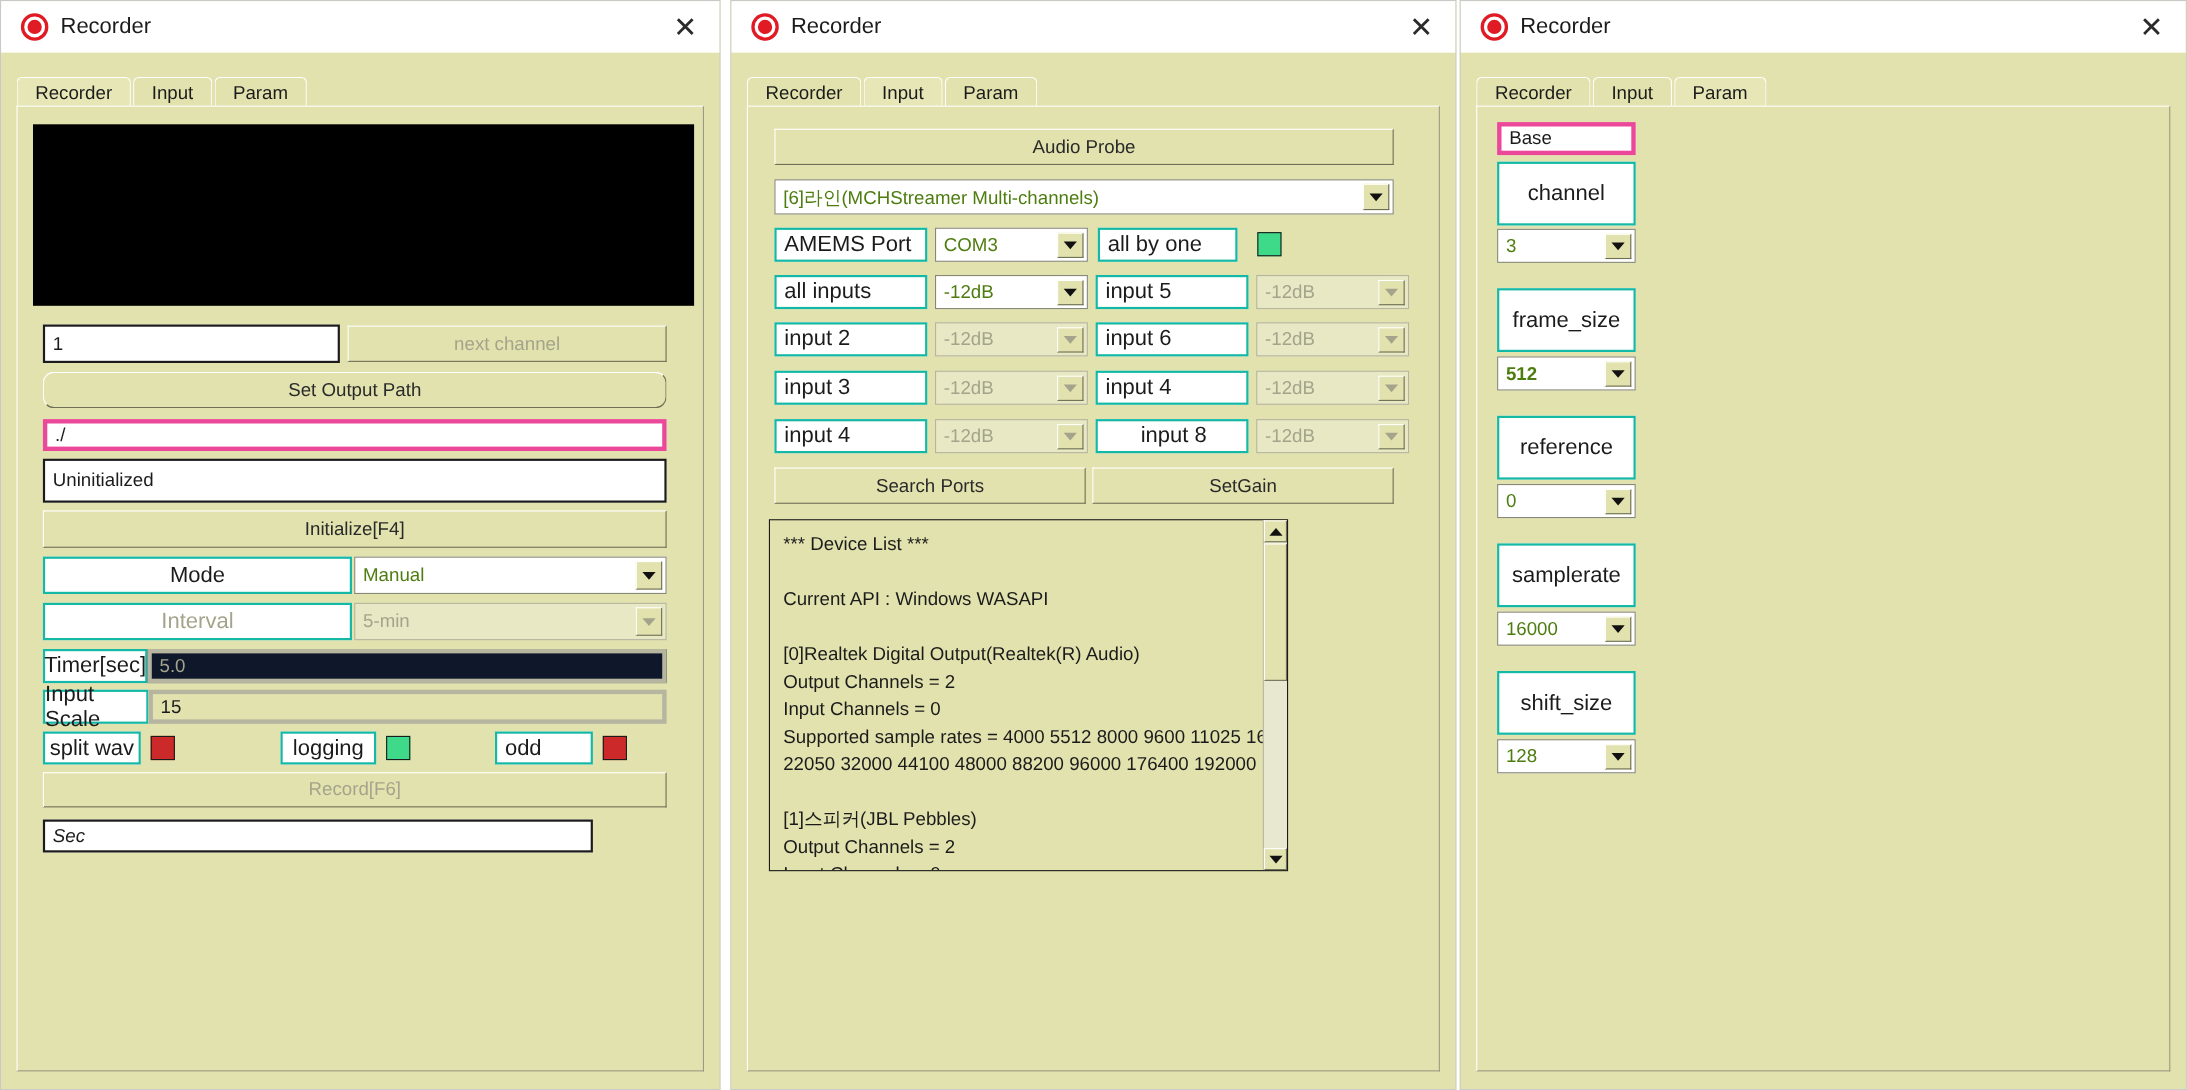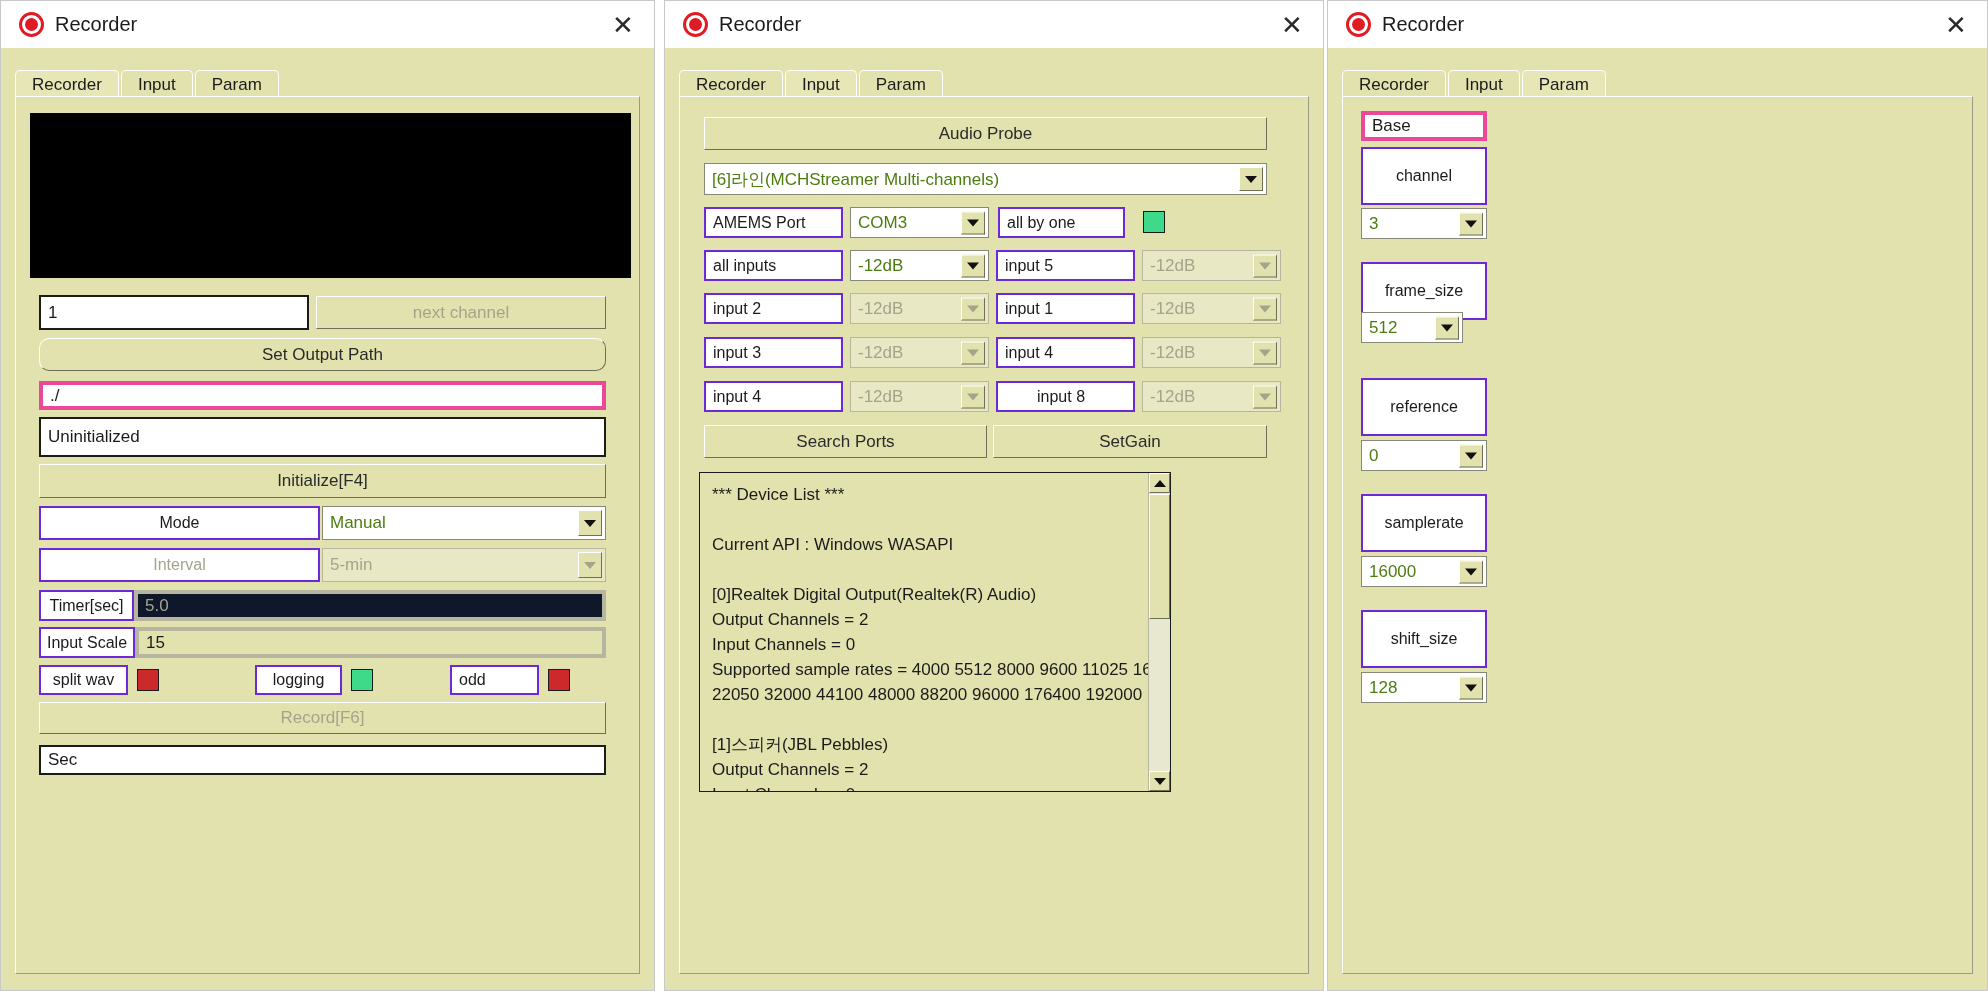--- a/index.html
+++ b/index.html
@@ -42,22 +42,22 @@
             box-sizing:border-box;}
 
   
   .field{background:#ffffff;border:2px solid #1b1b1b;box-sizing:border-box;
          display:flex;align-items:center;padding:0 7px;font-size:17px;color:#1b1b1b;}
   .field.flat{border:4px solid #ec4899;}
   .btn{background:#e2e2ae;border:1px solid #ffffff;border-right-color:#6f6f58;border-bottom-color:#6f6f58;
        display:flex;align-items:center;justify-content:center;font-size:17px;color:#2a2a2a;
        box-sizing:border-box;cursor:pointer;}
   .btn.disabled{color:#a4a48c;}
-  .lbl-box{background:#ffffff;border:2px solid #6d28d9;display:flex;align-items:center;justify-content:center;
-           font-size:16px;color:#1b1b1b;box-sizing:border-box;}
+  .lbl-box{background:#ffffff;border:2px solid #14b8a6;display:flex;align-items:center;justify-content:center;
+           font-size:20px;color:#1b1b1b;box-sizing:border-box;}
   .lbl-box.dim{color:#a4a48c;}
   .lbl-box.left{justify-content:flex-start;padding-left:7px;}
 
   .combo{background:#ffffff;border:1px solid #888878;box-sizing:border-box;position:relative;
          display:flex;align-items:center;padding-left:7px;font-size:17px;color:#4d7c0f;cursor:pointer;}
   .combo .arrow{position:absolute;right:3px;top:50%;transform:translateY(-50%);
                 width:24px;height:calc(100% - 6px);background:#e2e2ae;border:1px solid #ffffff;
                 border-right-color:#6f6f58;border-bottom-color:#6f6f58;
                 display:flex;align-items:center;justify-content:center;box-sizing:border-box;}
   .combo .arrow::after{content:"";border-left:6px solid transparent;border-right:6px solid transparent;
@@ -141,21 +141,21 @@
         <div class="swatch" style="position:absolute;left:121px;top:572px;width:22px;height:22px;background:#cc2a2a;"></div>
 
         <div class="lbl-box" style="position:absolute;left:239px;top:568px;width:87px;height:30px;">logging</div>
         <div class="swatch" style="position:absolute;left:335px;top:572px;width:22px;height:22px;background:#3fd98a;"></div>
 
         <div class="lbl-box left" style="position:absolute;left:434px;top:568px;width:89px;height:30px;">odd</div>
         <div class="swatch" style="position:absolute;left:532px;top:572px;width:22px;height:22px;background:#cc2a2a;"></div>
 
         <div class="btn disabled" style="position:absolute;left:23px;top:605px;width:567px;height:32px;">Record[F6]</div>
 
-        <div class="field" style="position:absolute;left:23px;top:648px;width:567px;height:30px;">Sec</div>
+        <div class="field" style="position:absolute;left:23px;top:648px;width:500px;height:30px;font-style:italic;">Sec</div>
 
       </div>
     </div>
   </div>
 
   <div class="window win2">
     <div class="titlebar">
       <span class="rec-icon">
           <i></i>
         </span>
@@ -195,21 +195,21 @@
         <div class="combo disabled" style="position:absolute;left:462px;top:153px;width:139px;height:31px;">
           <span>-12dB</span>
           <span class="arrow"></span>
         </div>
 
         <div class="lbl-box left" style="position:absolute;left:24px;top:196px;width:139px;height:31px;">input 2</div>
         <div class="combo disabled" style="position:absolute;left:170px;top:196px;width:139px;height:31px;">
           <span>-12dB</span>
           <span class="arrow"></span>
         </div>
-        <div class="lbl-box left" style="position:absolute;left:316px;top:196px;width:139px;height:31px;">input 1</div>
+        <div class="lbl-box left" style="position:absolute;left:316px;top:196px;width:139px;height:31px;">input 6</div>
         <div class="combo disabled" style="position:absolute;left:462px;top:196px;width:139px;height:31px;">
           <span>-12dB</span>
           <span class="arrow"></span>
         </div>
 
         <div class="lbl-box left" style="position:absolute;left:24px;top:240px;width:139px;height:31px;">input 3</div>
         <div class="combo disabled" style="position:absolute;left:170px;top:240px;width:139px;height:31px;">
           <span>-12dB</span>
           <span class="arrow"></span>
         </div>
@@ -282,21 +282,21 @@
 
         <div class="field flat" style="position:absolute;left:18px;top:14px;width:126px;height:30px;">Base</div>
 
         <div class="lbl-box" style="position:absolute;left:18px;top:50px;width:126px;height:58px;">channel</div>
         <div class="combo" style="position:absolute;left:18px;top:111px;width:126px;height:31px;">
           <span>3</span>
           <span class="arrow"></span>
         </div>
 
         <div class="lbl-box" style="position:absolute;left:18px;top:165px;width:126px;height:58px;">frame_size</div>
-        <div class="combo" style="position:absolute;left:18px;top:215px;width:102px;height:31px;">
+        <div class="combo" style="position:absolute;left:18px;top:227px;width:126px;height:31px;font-weight:bold;">
           <span>512</span>
           <span class="arrow"></span>
         </div>
 
         <div class="lbl-box" style="position:absolute;left:18px;top:281px;width:126px;height:58px;">reference</div>
         <div class="combo" style="position:absolute;left:18px;top:343px;width:126px;height:31px;">
           <span>0</span>
           <span class="arrow"></span>
         </div>
 

